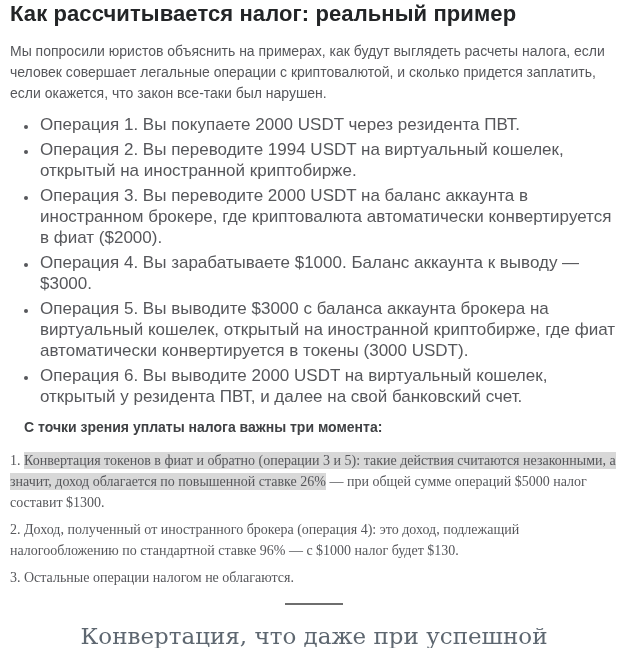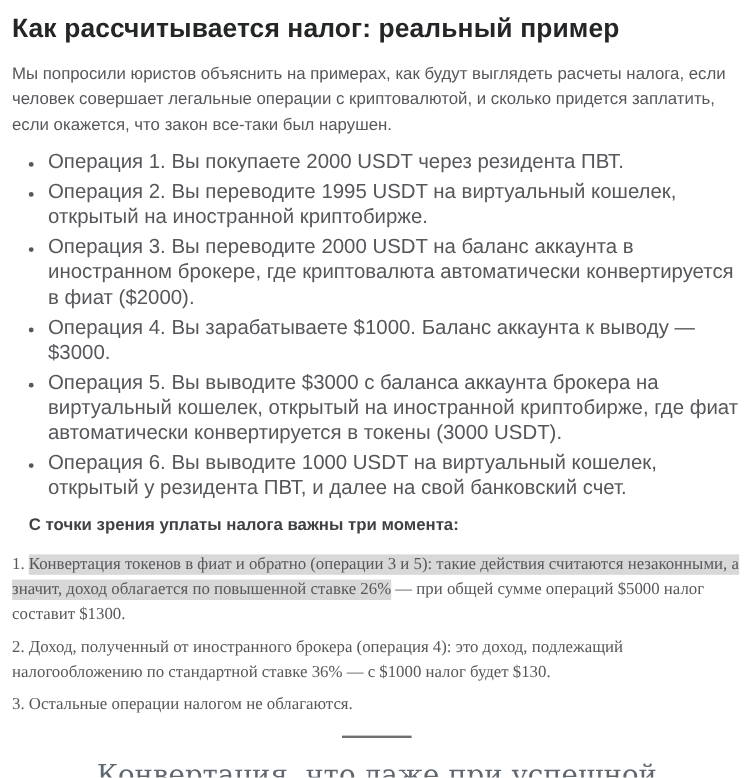--- a/index.html
+++ b/index.html
@@ -7,21 +7,21 @@
     padding: 0;
     background: #ffffff;
     width: 630px;
     height: 648px;
     overflow: hidden;
   }
   .page {
     box-sizing: border-box;
     width: 630px;
     height: 576px;
-    padding: 10px 12px 0 10px;
+    padding: 0 12px 0 10px;
     font-family: "Liberation Sans", "DejaVu Sans", sans-serif;
     color: var(--body, #56575b);
   }
   h1.title {
     margin: 0 0 13px 0;
     font-size: 22px;
     line-height: 28px;
     font-weight: 700;
     color: var(--heading, #232527);
     letter-spacing: 0.1px;
@@ -86,32 +86,32 @@
 <body style="background: rgb(255, 255, 255);">
 
 <div class="page">
 
   <h1 class="title">Как рассчитывается налог: реальный пример</h1>
 
   <p class="intro">Мы попросили юристов объяснить на примерах, как будут выглядеть расчеты налога, если человек совершает легальные операции с криптовалютой, и сколько придется заплатить, если окажется, что закон все-таки был нарушен.</p>
 
   <ul class="ops">
     <li>Операция 1. Вы покупаете 2000 USDT через резидента ПВТ.</li>
-    <li>Операция 2. Вы переводите 1995 USDT на виртуальный кошелек, открытый на иностранной криптобирже.</li>
+    <li>Операция 2. Вы переводите 1994 USDT на виртуальный кошелек, открытый на иностранной криптобирже.</li>
     <li>Операция 3. Вы переводите 2000 USDT на баланс аккаунта в иностранном брокере, где криптовалюта автоматически конвертируется в фиат ($2000).</li>
     <li>Операция 4. Вы зарабатываете $1000. Баланс аккаунта к выводу — $3000.</li>
     <li>Операция 5. Вы выводите $3000 с баланса аккаунта брокера на виртуальный кошелек, открытый на иностранной криптобирже, где фиат автоматически конвертируется в токены (3000 USDT).</li>
-    <li>Операция 6. Вы выводите 1000 USDT на виртуальный кошелек, открытый у резидента ПВТ, и далее на свой банковский счет.</li>
+    <li>Операция 6. Вы выводите 2000 USDT на виртуальный кошелек, открытый у резидента ПВТ, и далее на свой банковский счет.</li>
   </ul>
 
   <p class="moments-heading">С точки зрения уплаты налога важны три момента:</p>
 
   <p class="moment"><span>1. </span><span class="hl">Конвертация токенов в фиат и обратно (операции 3 и 5): такие действия считаются незаконными, а значит, доход облагается по повышенной ставке 26%</span><span> — при общей сумме операций $5000 налог составит $1300.</span></p>
 
-  <p class="moment"><span>2. </span><span>Доход, полученный от иностранного брокера (операция 4): это доход, подлежащий налогообложению по стандартной ставке 36% — с $1000 налог будет $130.</span></p>
+  <p class="moment"><span>2. </span><span>Доход, полученный от иностранного брокера (операция 4): это доход, подлежащий налогообложению по стандартной ставке 96% — с $1000 налог будет $130.</span></p>
 
   <p class="moment last"><span>3. </span><span>Остальные операции налогом не облагаются.</span></p>
 
   <hr class="divider">
 
   <div class="quote">
     <div>Конвертация, что даже при успешной игре вся</div>
     <div>цепочка в итоге приводит к убытку: 3000 −</div>
 
   </div>

